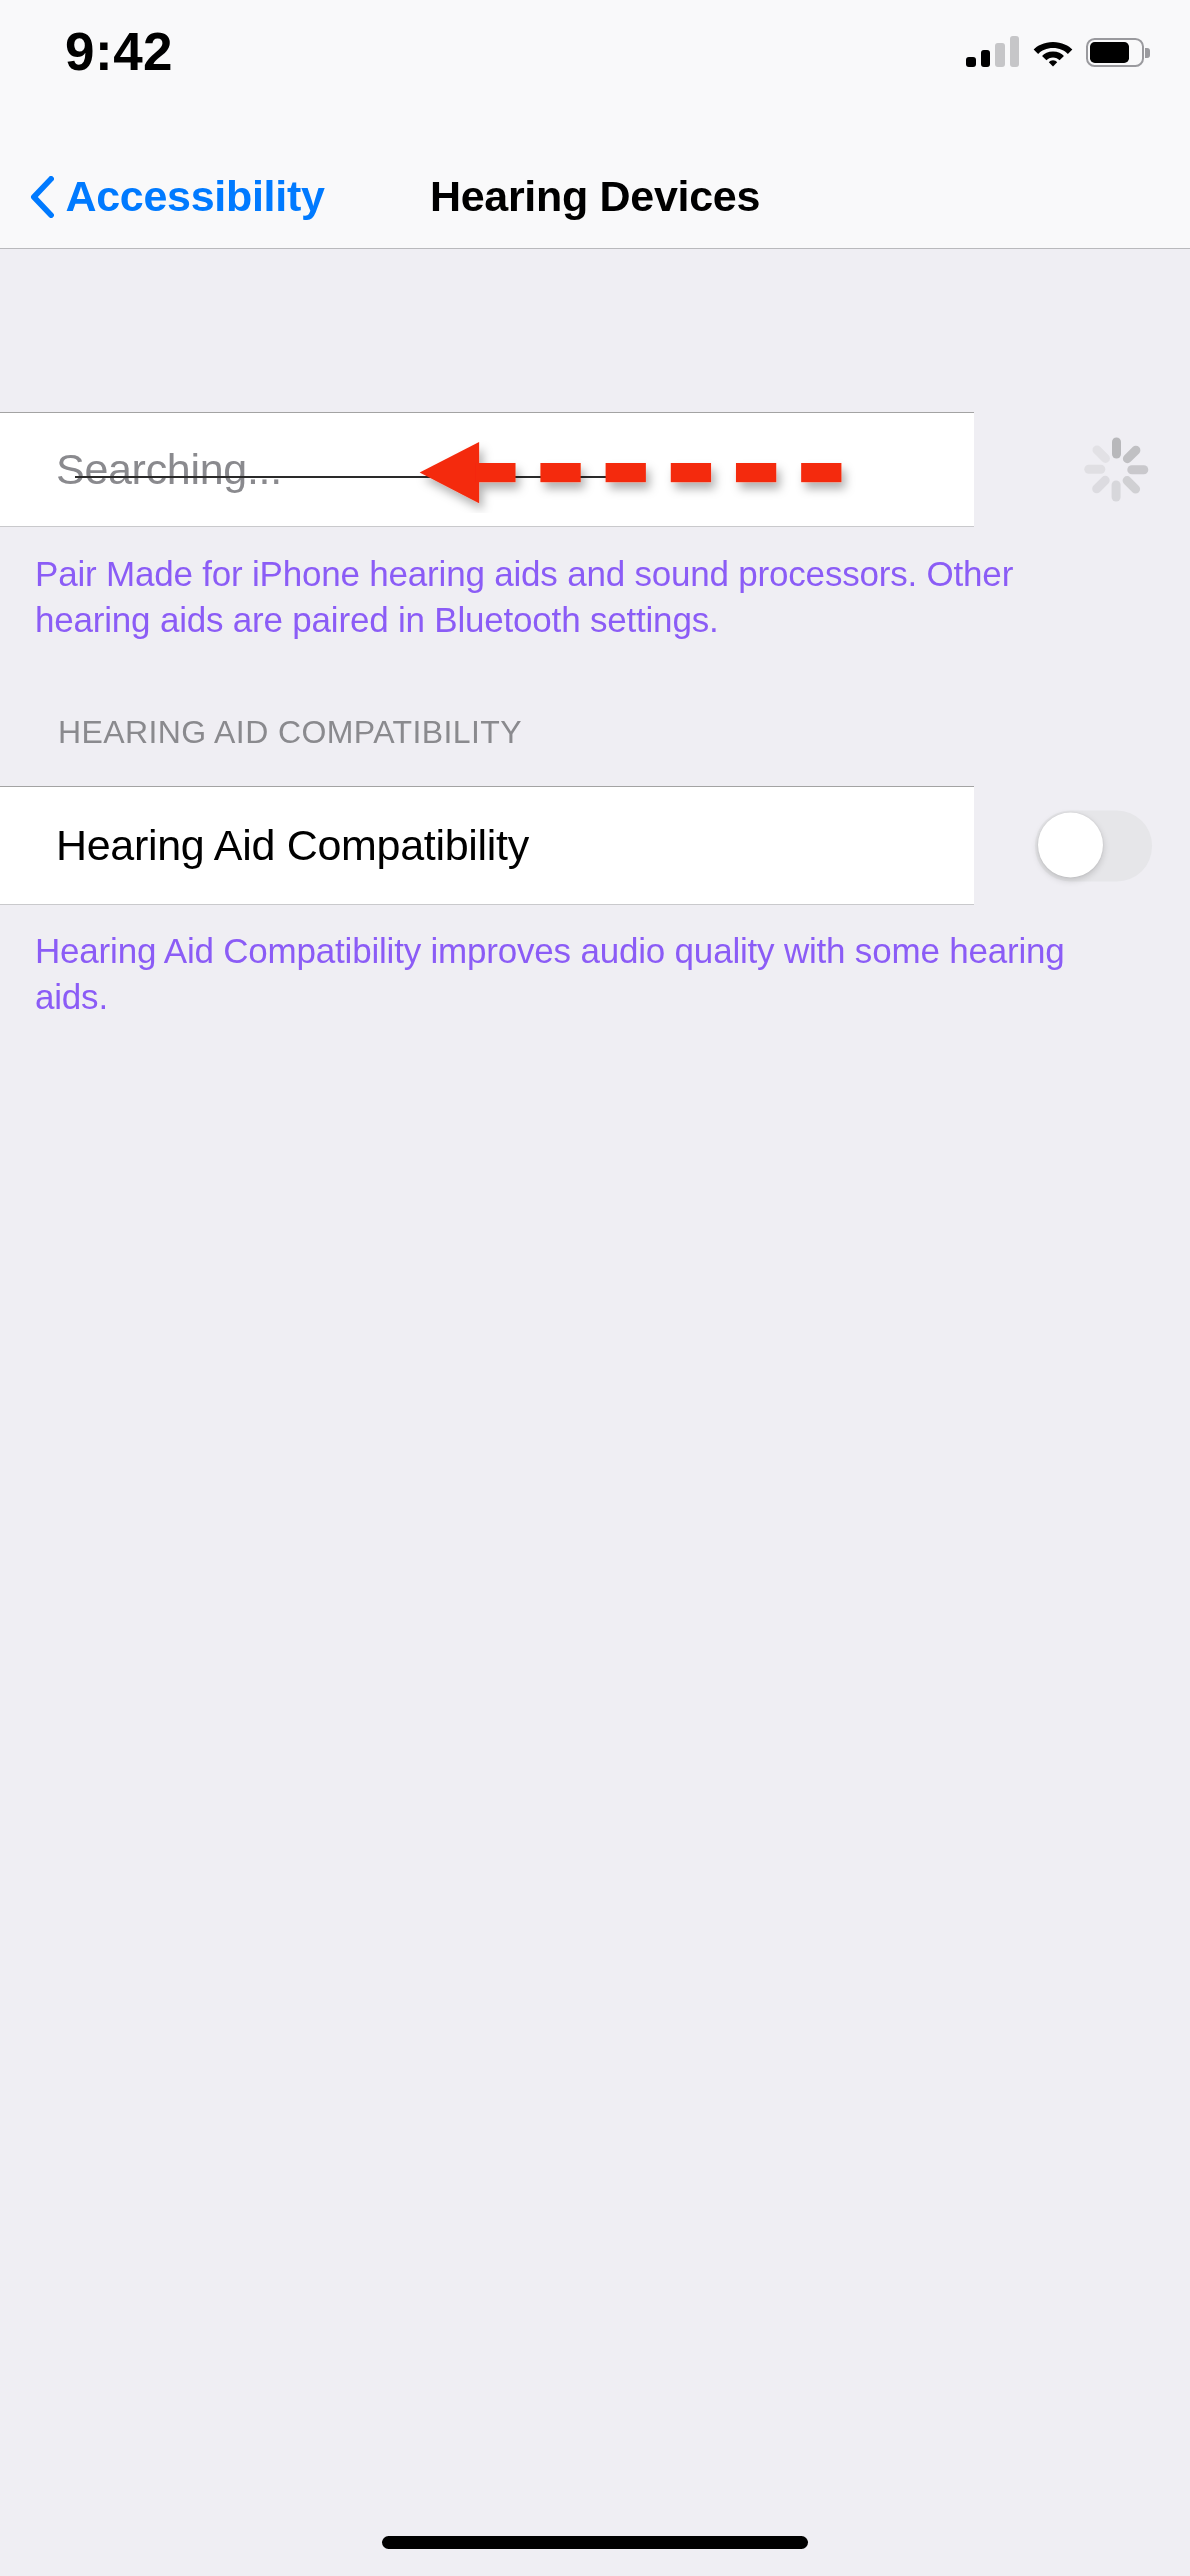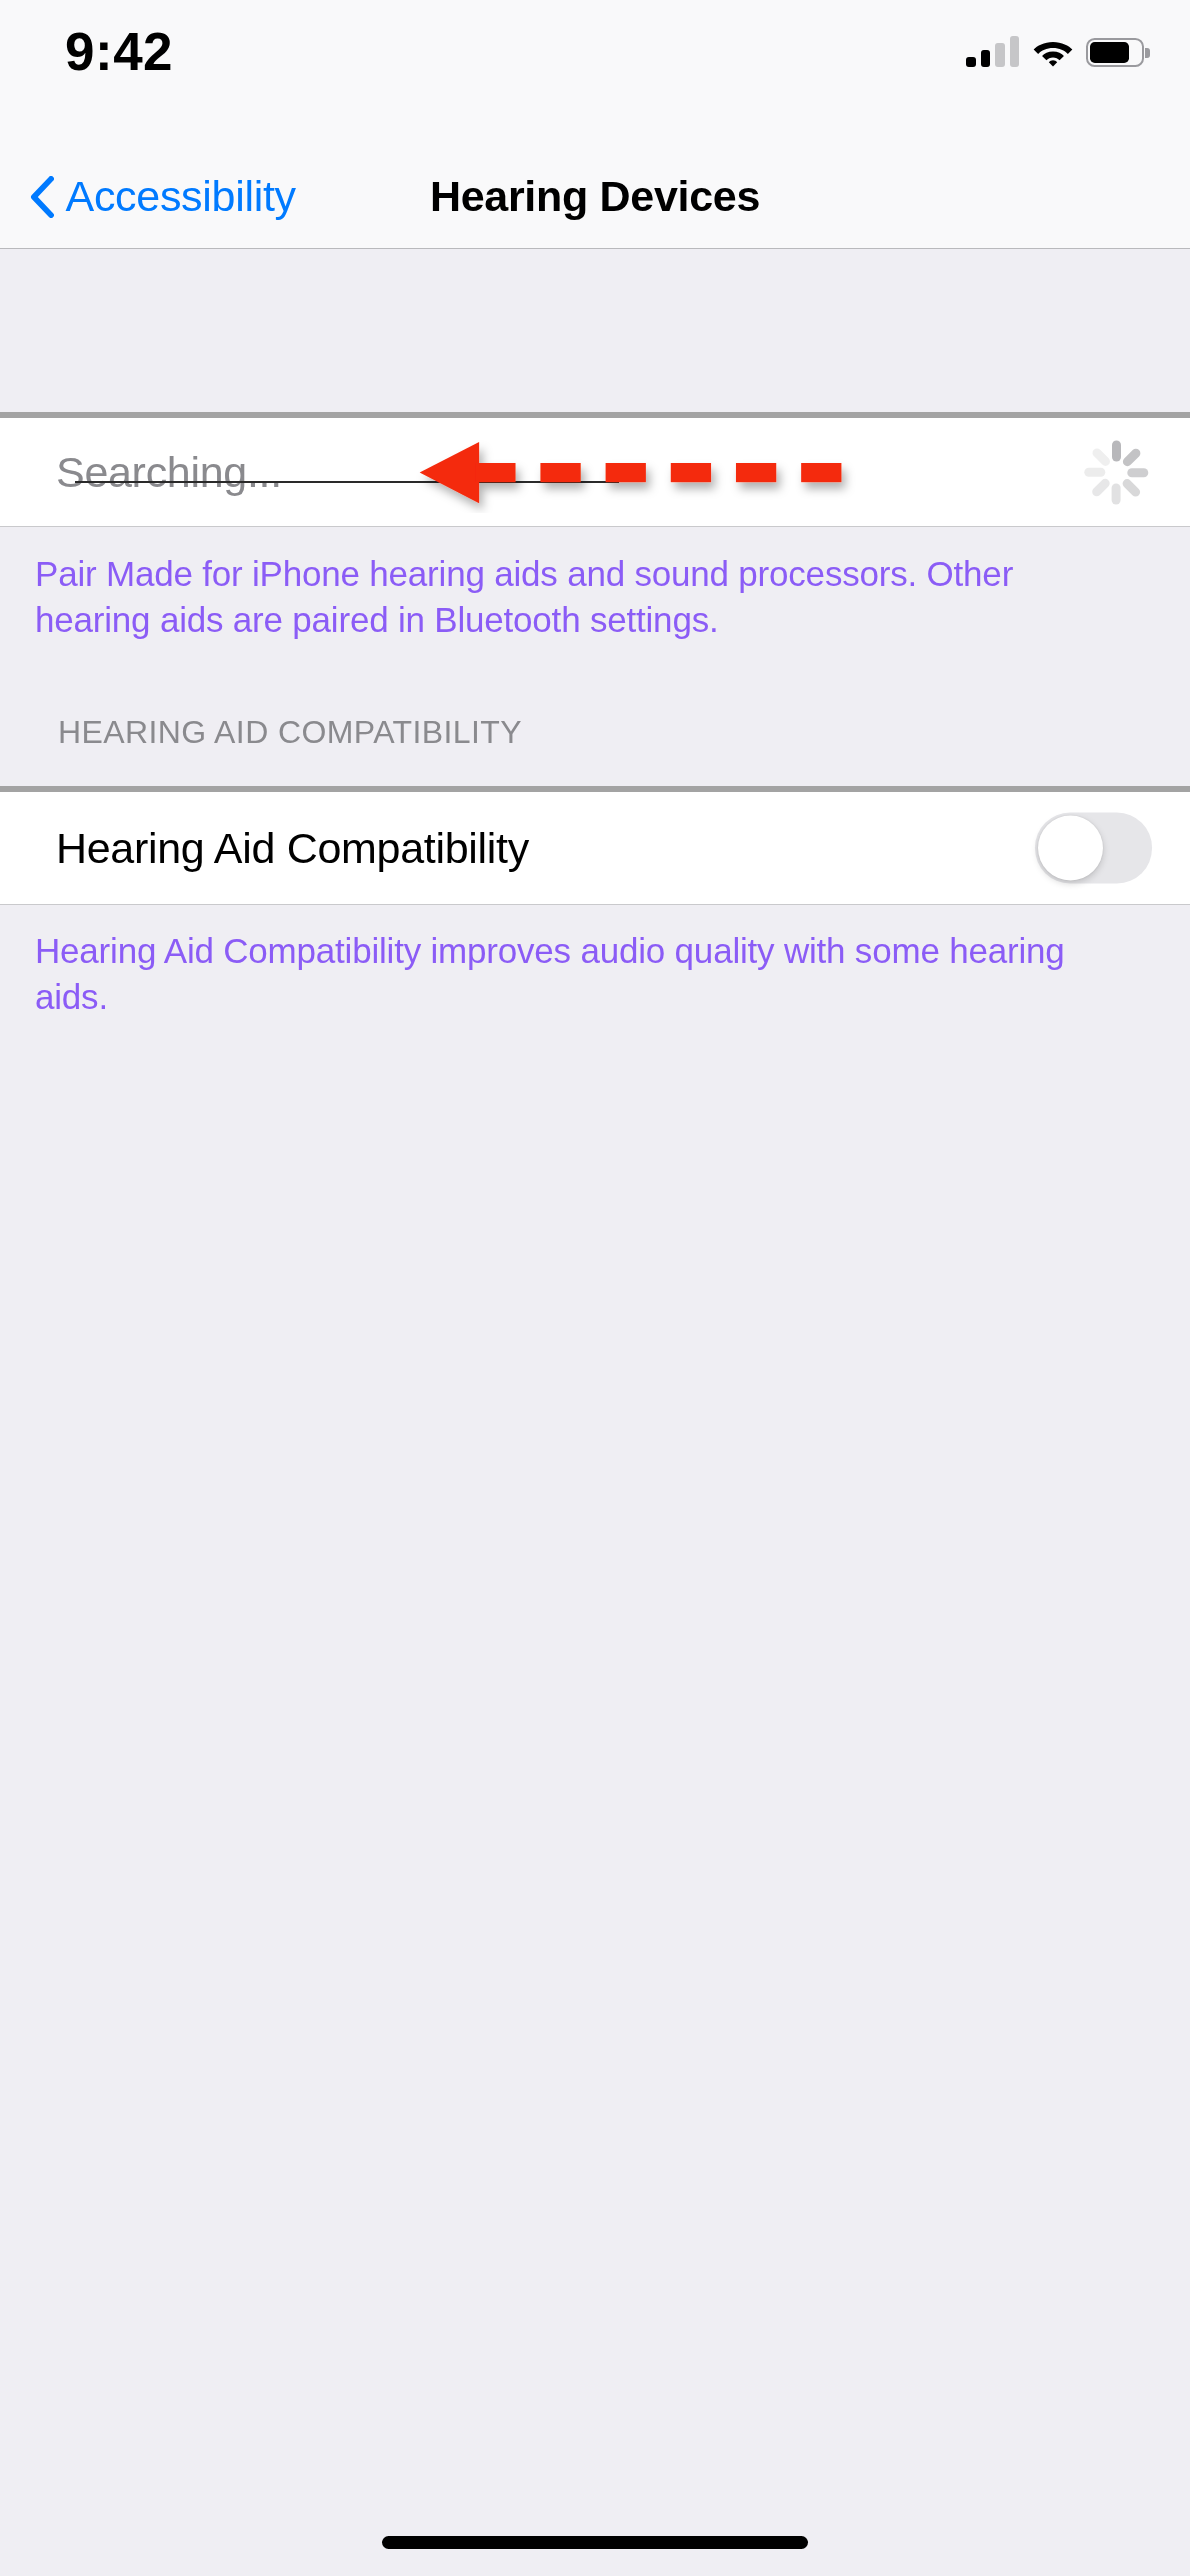--- a/index.html
+++ b/index.html
@@ -50,36 +50,36 @@
   .navbar {
     position:absolute; top:144px; left:0; width:1190px; height:105px;
     background:#F9F9FA; border-bottom:1px solid #B9B9BC;
   }
   .nav-back {
     position:absolute; left:29px; top:0; height:105px;
     display:flex; align-items:center; gap:11.5px;
   }
   .chev { width:25px; height:42px; flex:none; }
   .nav-back-label {
-    font-size:43px; color:#007AFF; letter-spacing:-0.3px;
+    font-size:43px; color:#007AFF; letter-spacing:-0.3px;font-weight:bold;
   }
   .nav-title {
     position:absolute; left:0; top:0; width:1190px; height:105px;
     display:flex; align-items:center; justify-content:center;
     font-size:43px; font-weight:700; color:#000; letter-spacing:-0.3px;
   }
 
   
   .section-header {
     position:absolute; left:58px;
     font-size:32px; color:#8A8A8E; letter-spacing:0.4px;
   }
   .cell-group {
-    position:absolute; left:0; width:1190px; background:#FFFFFF;
-    border-top:6px solid #a3a3a3; border-bottom:1px solid #C9C9CC;
+    position:absolute; left:0; width:974px; background:#FFFFFF;
+    border-top:1px solid #a3a3a3; border-bottom:1px solid #C9C9CC;
   }
   .cell {
     position:relative; width:1190px; height:100%;
     display:flex; align-items:center;
   }
   .cell-title {
     position:absolute; left:56px;
     font-size:43px; color:#000; letter-spacing:-0.3px;
   }
   .cell-placeholder {

